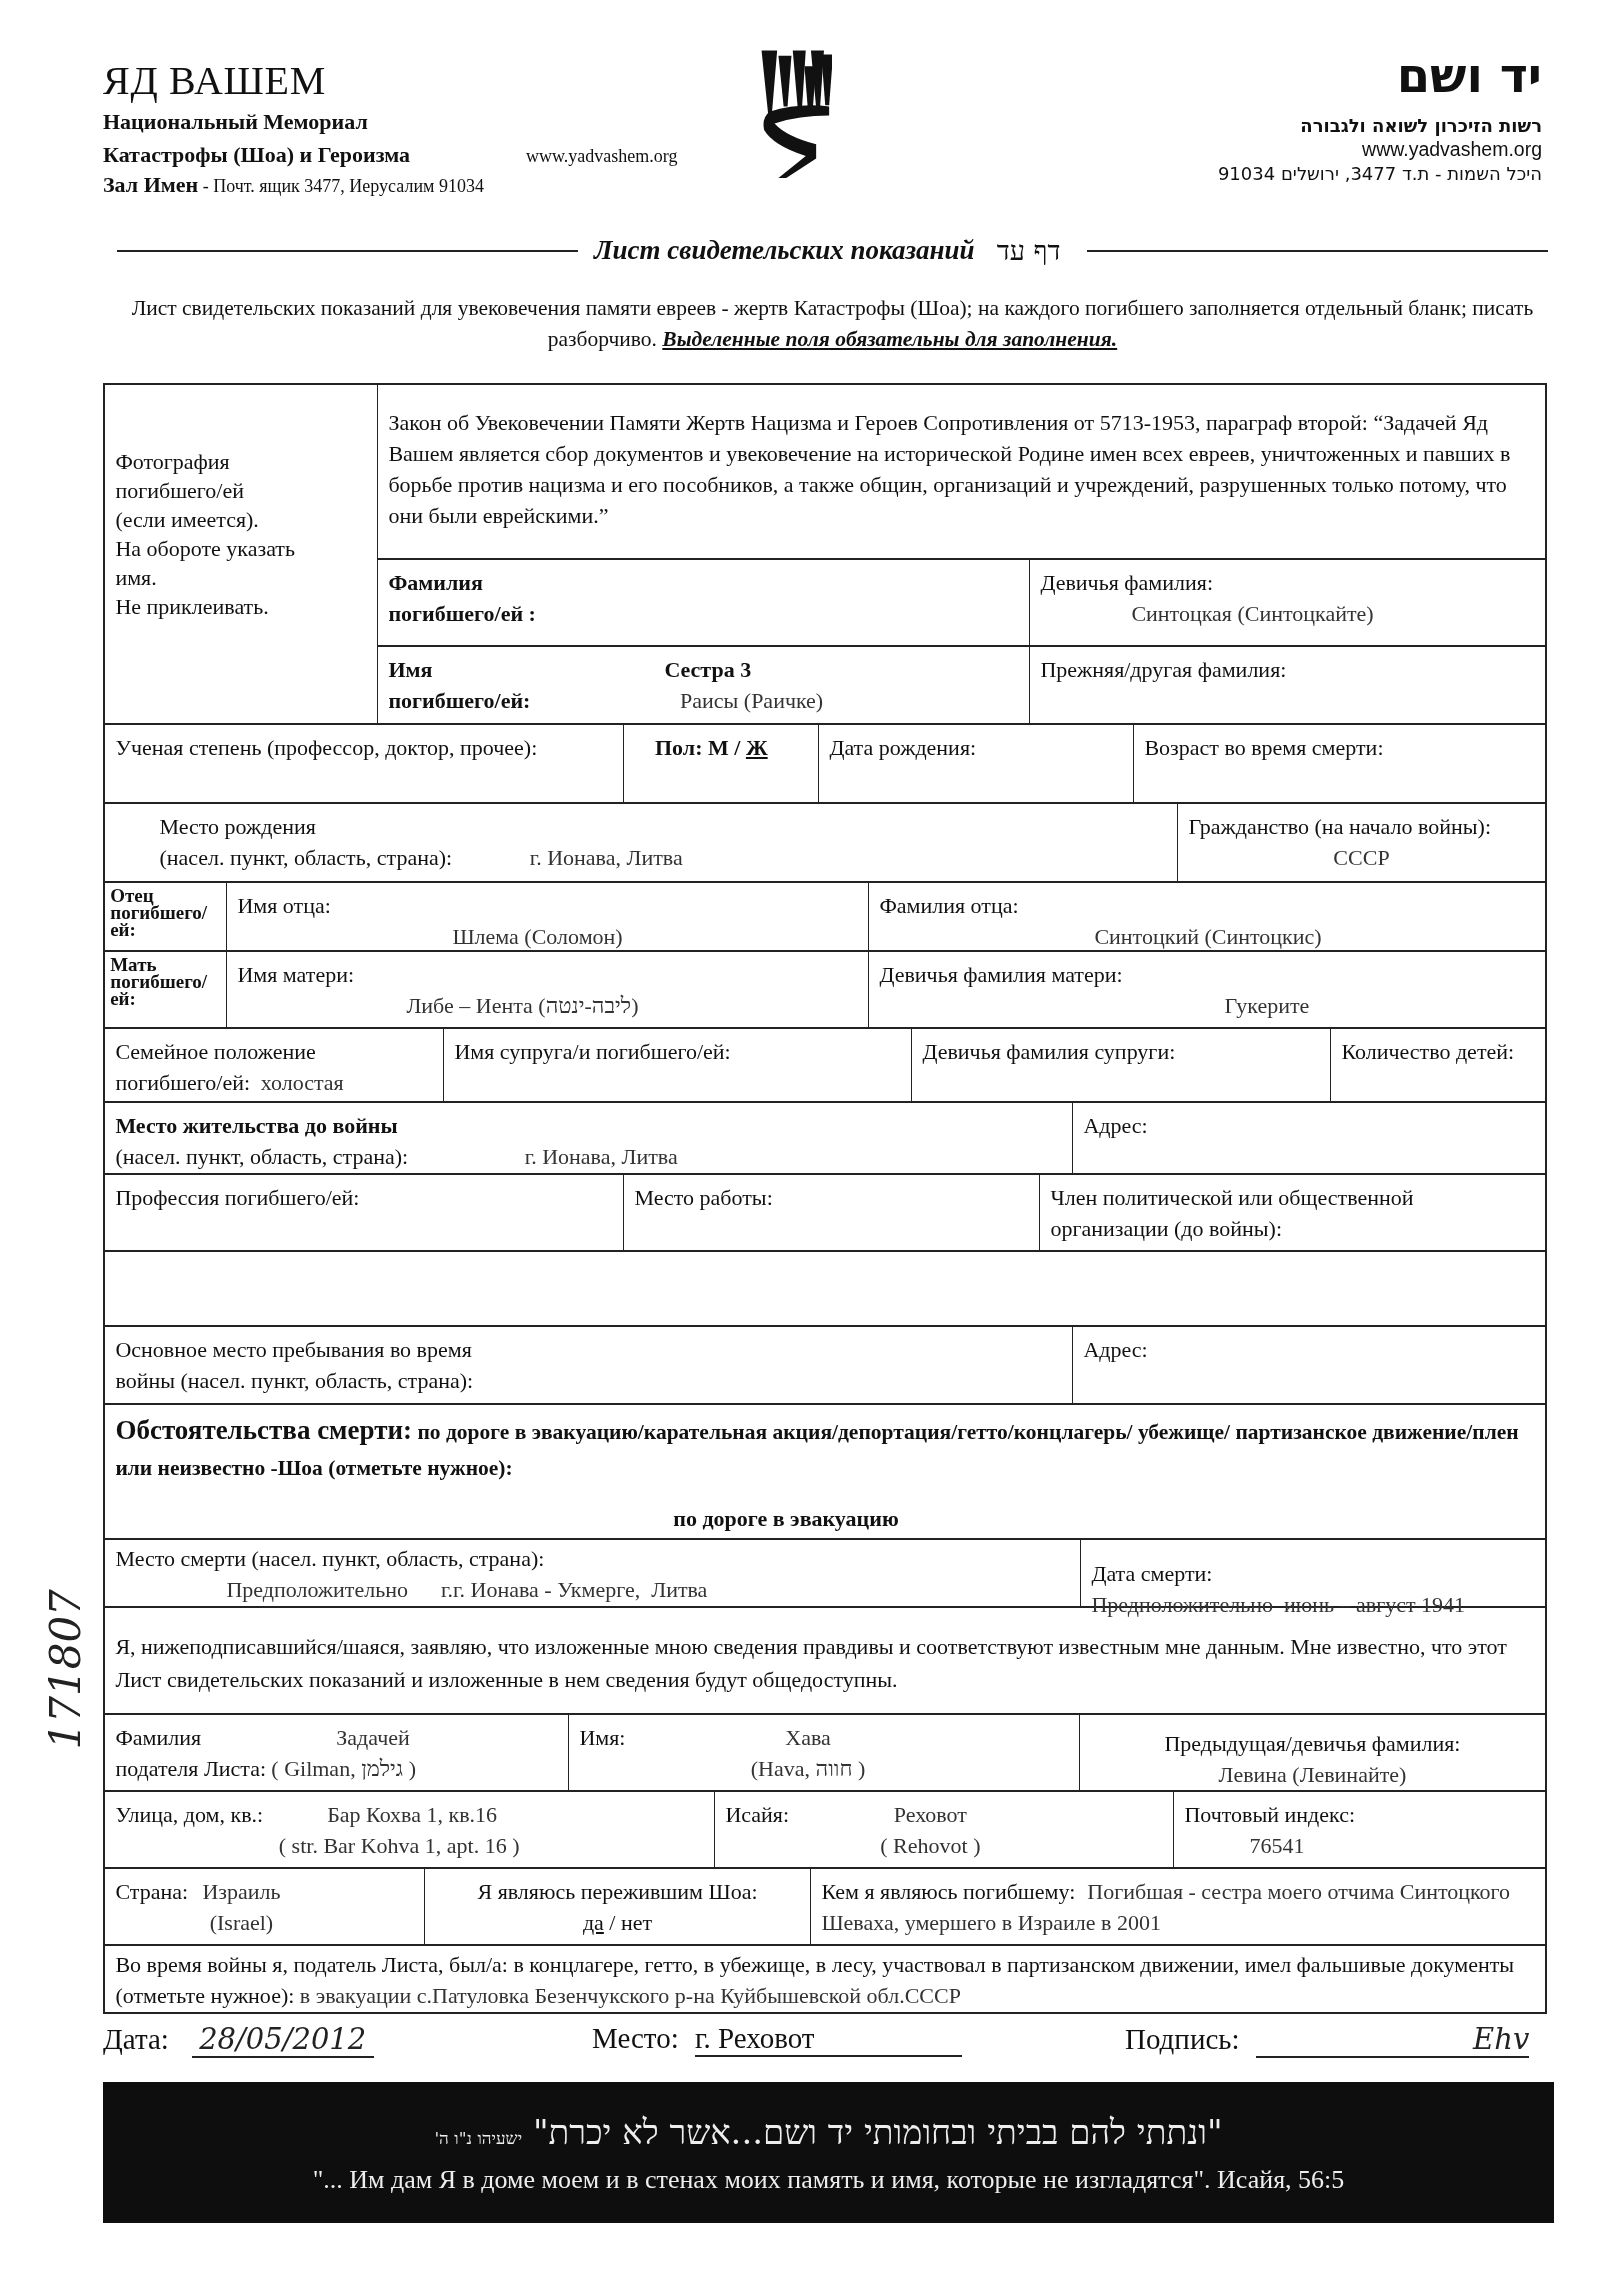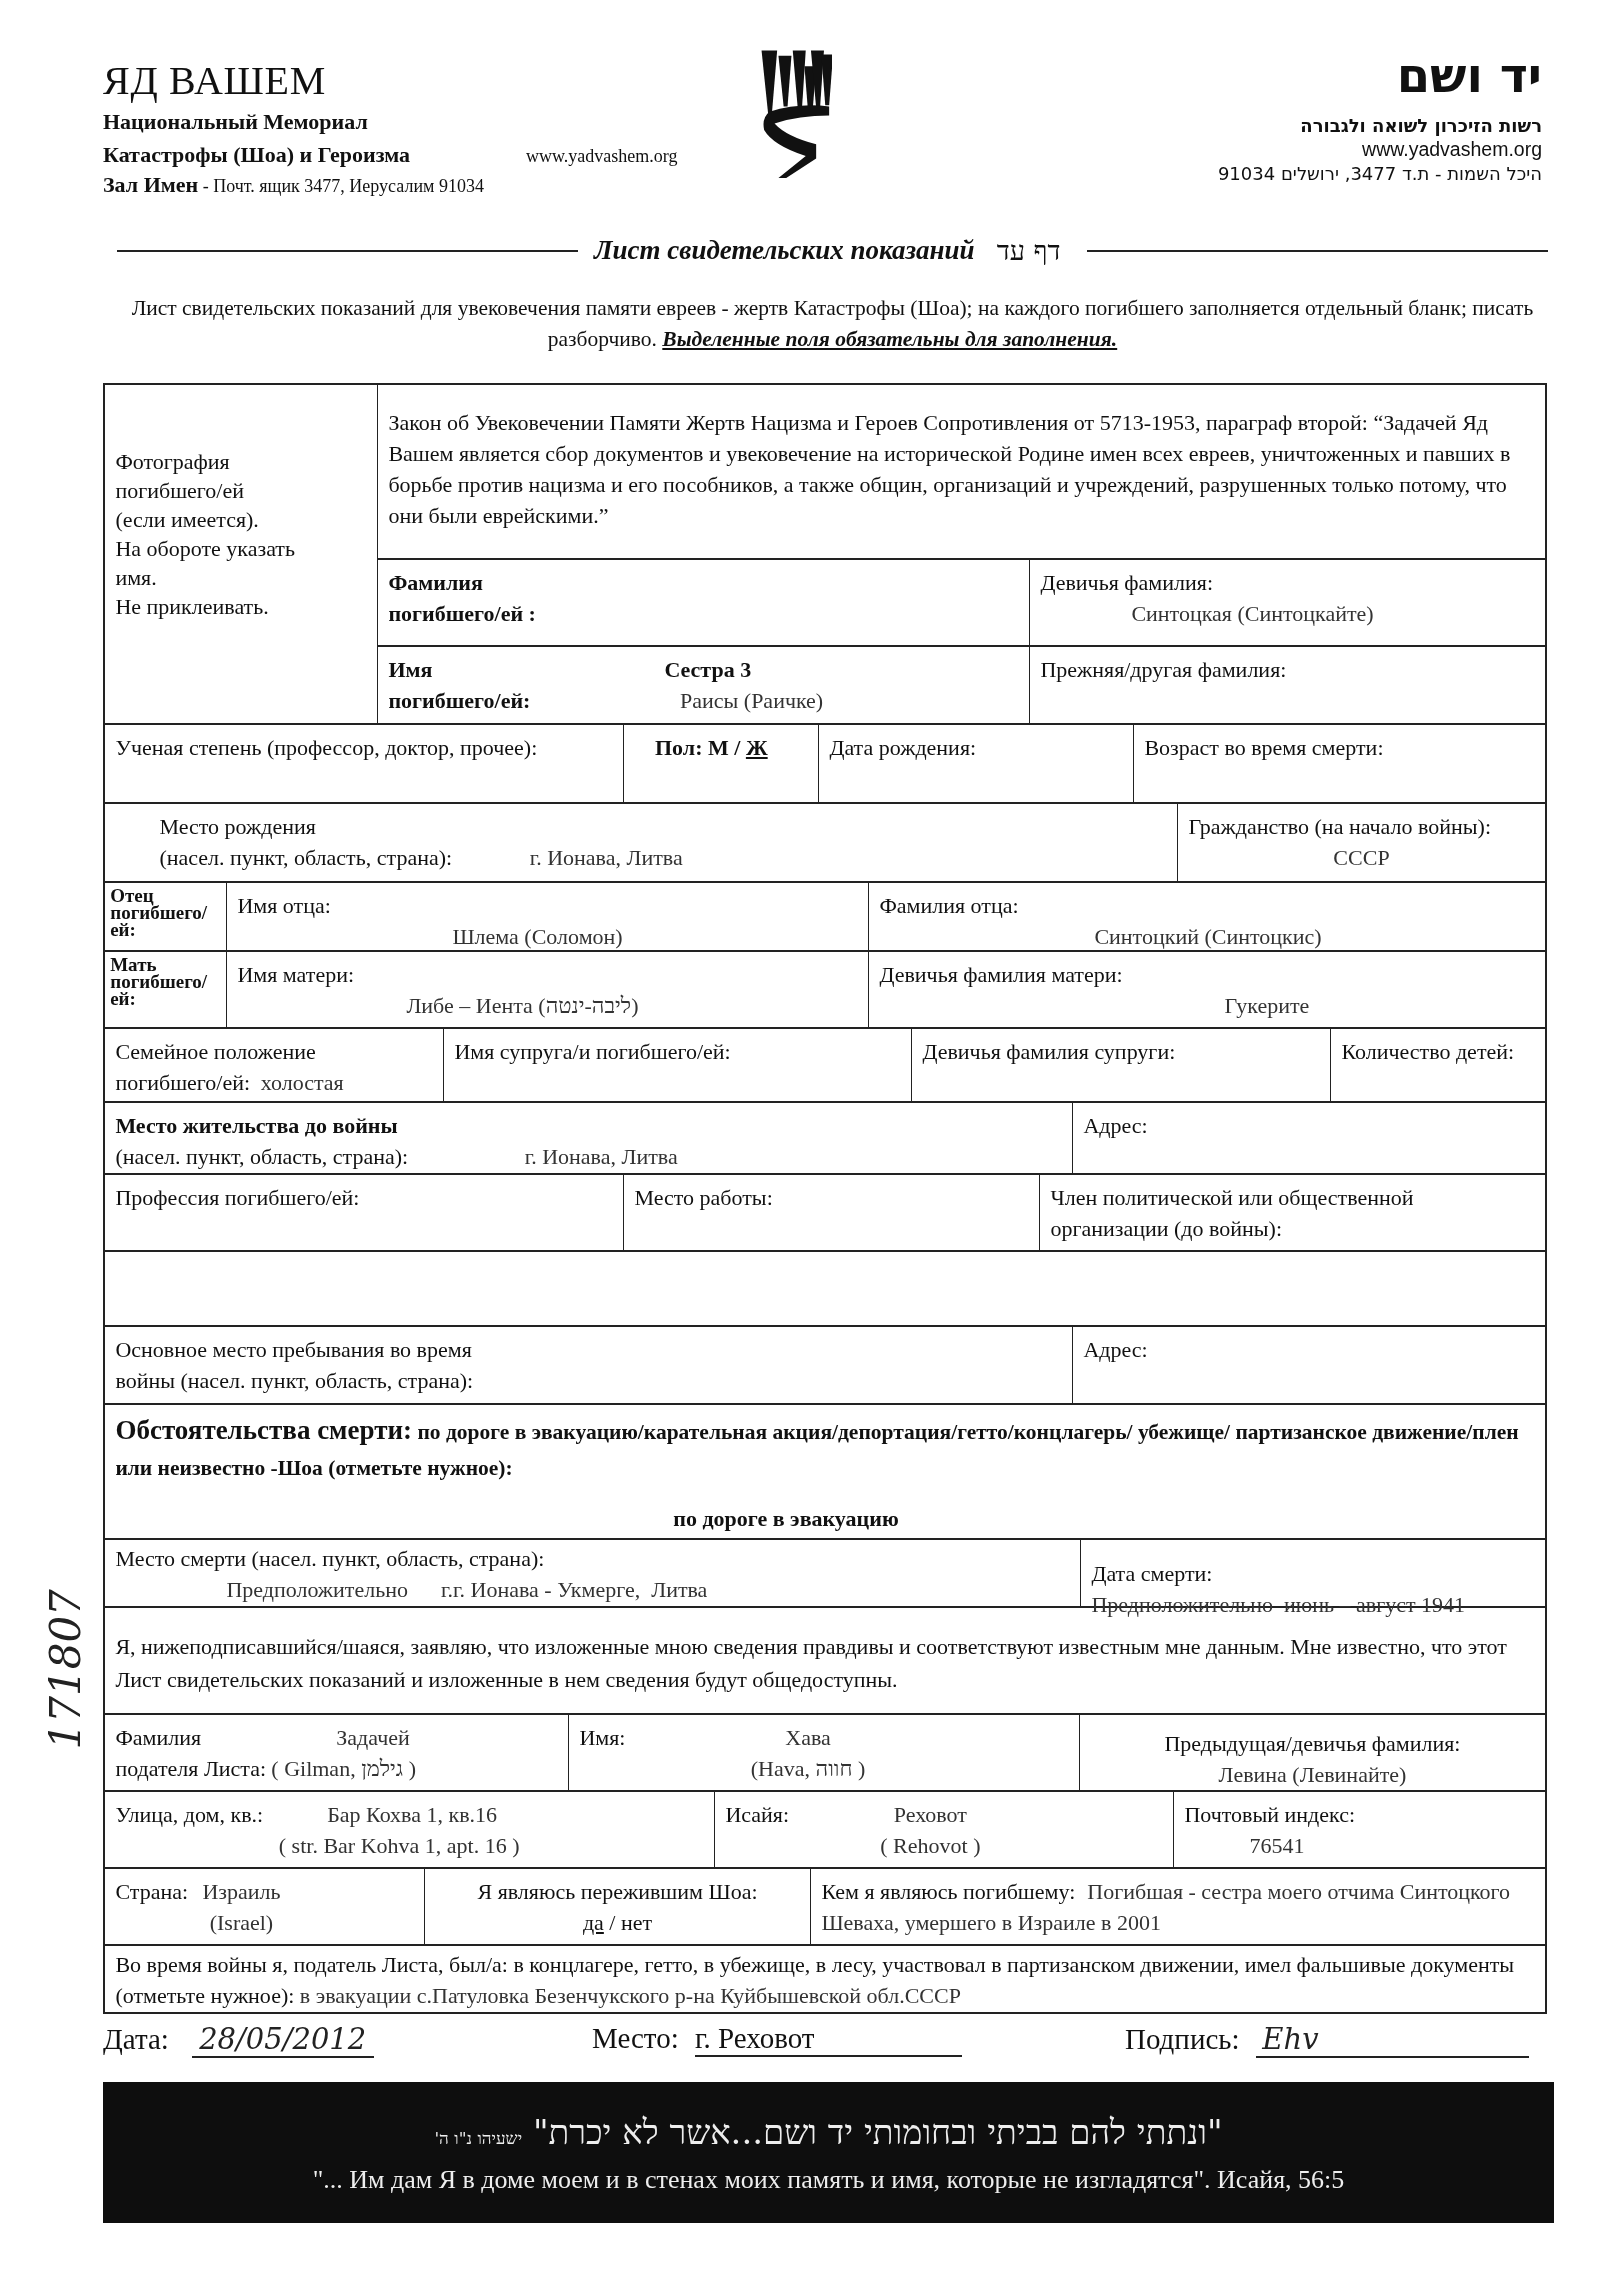--- a/index.html
+++ b/index.html
@@ -341,21 +341,21 @@
 
 <div class="abs sig-row">
   <div class="item" style="left:0;">
     <span>Дата:</span>
     <span class="line-fill hand" style="width:182px; margin-left:15.6px; text-align:center;">28/05/2012</span>
   </div>
   <div class="item" style="left:489px;">
     <span>Место:</span>
     <span class="line-fill" style="width:267px; margin-left:9px; font-family:'Liberation Serif',serif;">г. Реховот</span>
   </div>
-  <div class="item" style="left:1022px;">
+  <div class="item" style="left:1022px;text-align:right;">
     <span>Подпись:</span>
     <span class="line-fill hand" style="width:267px; margin-left:9px; padding-left:6.5px;">Ehv</span>
   </div>
 </div>
 
 <div class="abs ref-no">
   <div class="hand" style="transform:rotate(-90deg); transform-origin:center; position:absolute; left:-39px; top:59px; width:156px; font-size:42px; text-align:center;">171807</div>
 </div>
 
 <div class="abs banner">

